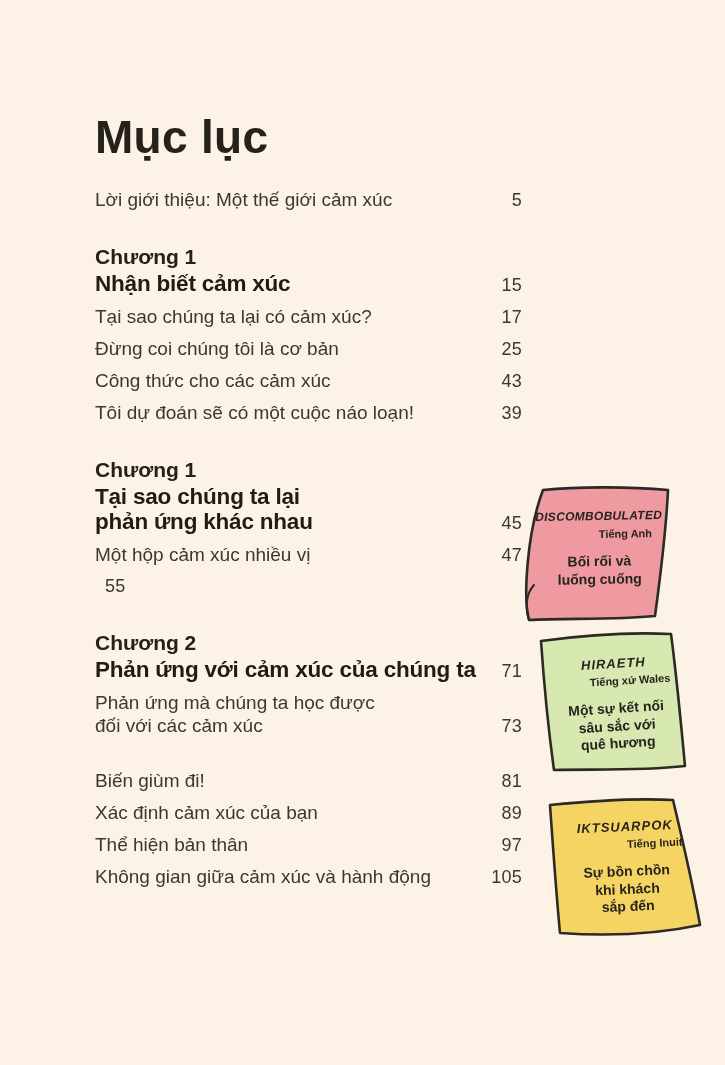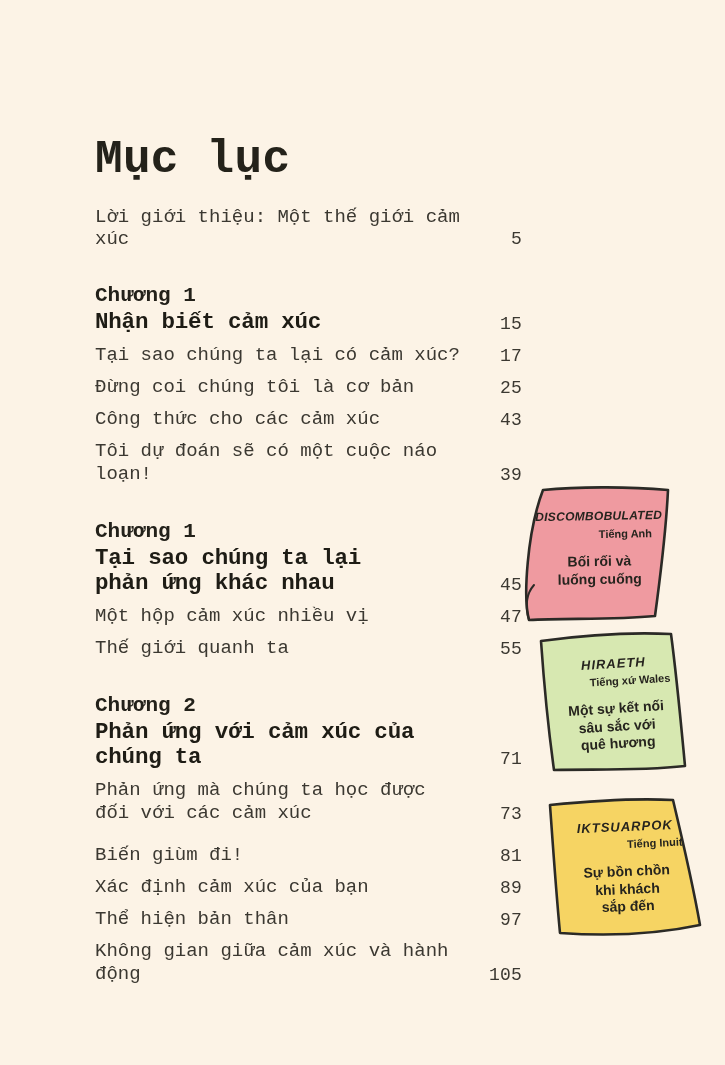--- a/index.html
+++ b/index.html
@@ -6,42 +6,42 @@
   body{
     width:725px;height:1065px;
     background:#FCF3E6;
     font-family:"Liberation Sans","DejaVu Sans",sans-serif;
     overflow:hidden;
     position:relative;
     color:#3B3831;
   }
   .page{position:absolute;inset:0;}
   
-  .toc{position:absolute;left:95px;top:135px;width:427px;font-family:Liberation Mono, monospace;}
+  .toc{position:absolute;left:95px;top:112px;width:427px;}
   h1.page-title{
     margin:0;font-size:46px;line-height:50px;font-weight:600;
     color:#24221A;letter-spacing:.3px;
   }
   .row{display:flex;justify-content:space-between;align-items:flex-end;}
-  .intro-row{margin-top:21px;font-size:19px;line-height:22px;}
+  .intro-row{margin-top:27px;font-size:19px;line-height:22px;}
   .chapter-label{
     margin-top:35px;font-size:21px;line-height:22px;font-weight:800;color:#23211A;
   }
   .chapter-title-row{
     margin-top:3px;font-size:22.5px;line-height:25px;font-weight:900;
     color:#1E1C15;letter-spacing:-.2px;
   }
   .chapter-title-row .lines span{display:block;}
   .pagenum{
     font-size:18px;line-height:22px;font-weight:400;color:#3B3831;
     letter-spacing:.2px;flex:none;padding-left:10px;
   }
   .entry{margin-top:9px;font-size:19px;line-height:23px;}
   .entry .lines span{display:block;}
-  .entry.after-wrap{margin-top:19px;}
+  .entry.after-wrap{margin-top:32px;}
   
   .note{position:absolute;}
   .note svg{position:absolute;left:0;top:0;overflow:visible;}
   .note-content{
     position:absolute;left:6px;right:2px;top:0;
     text-align:center;color:#26241E;
   }
   .note-word{
     font-weight:800;font-style:italic;letter-spacing:1px;
     font-size:13px;line-height:15px;
@@ -116,23 +116,20 @@
         </span>
         <span class="pagenum">45</span>
       </div>
       <div class="row entry">
         <span class="lines">
             <span>Một hộp cảm xúc nhiều vị</span>
           </span>
         <span class="pagenum">47</span>
       </div>
       <div class="row entry">
-        <span class="lines">
-            <span>Thế giới quanh ta</span>
-          </span>
         <span class="pagenum">55</span>
       </div>
     </div>
 
     <div>
       <div class="chapter-label">Chương 2</div>
       <div class="row chapter-title-row">
         <span class="lines">
             <span>Phản ứng với cảm xúc của chúng ta</span>
           </span>

